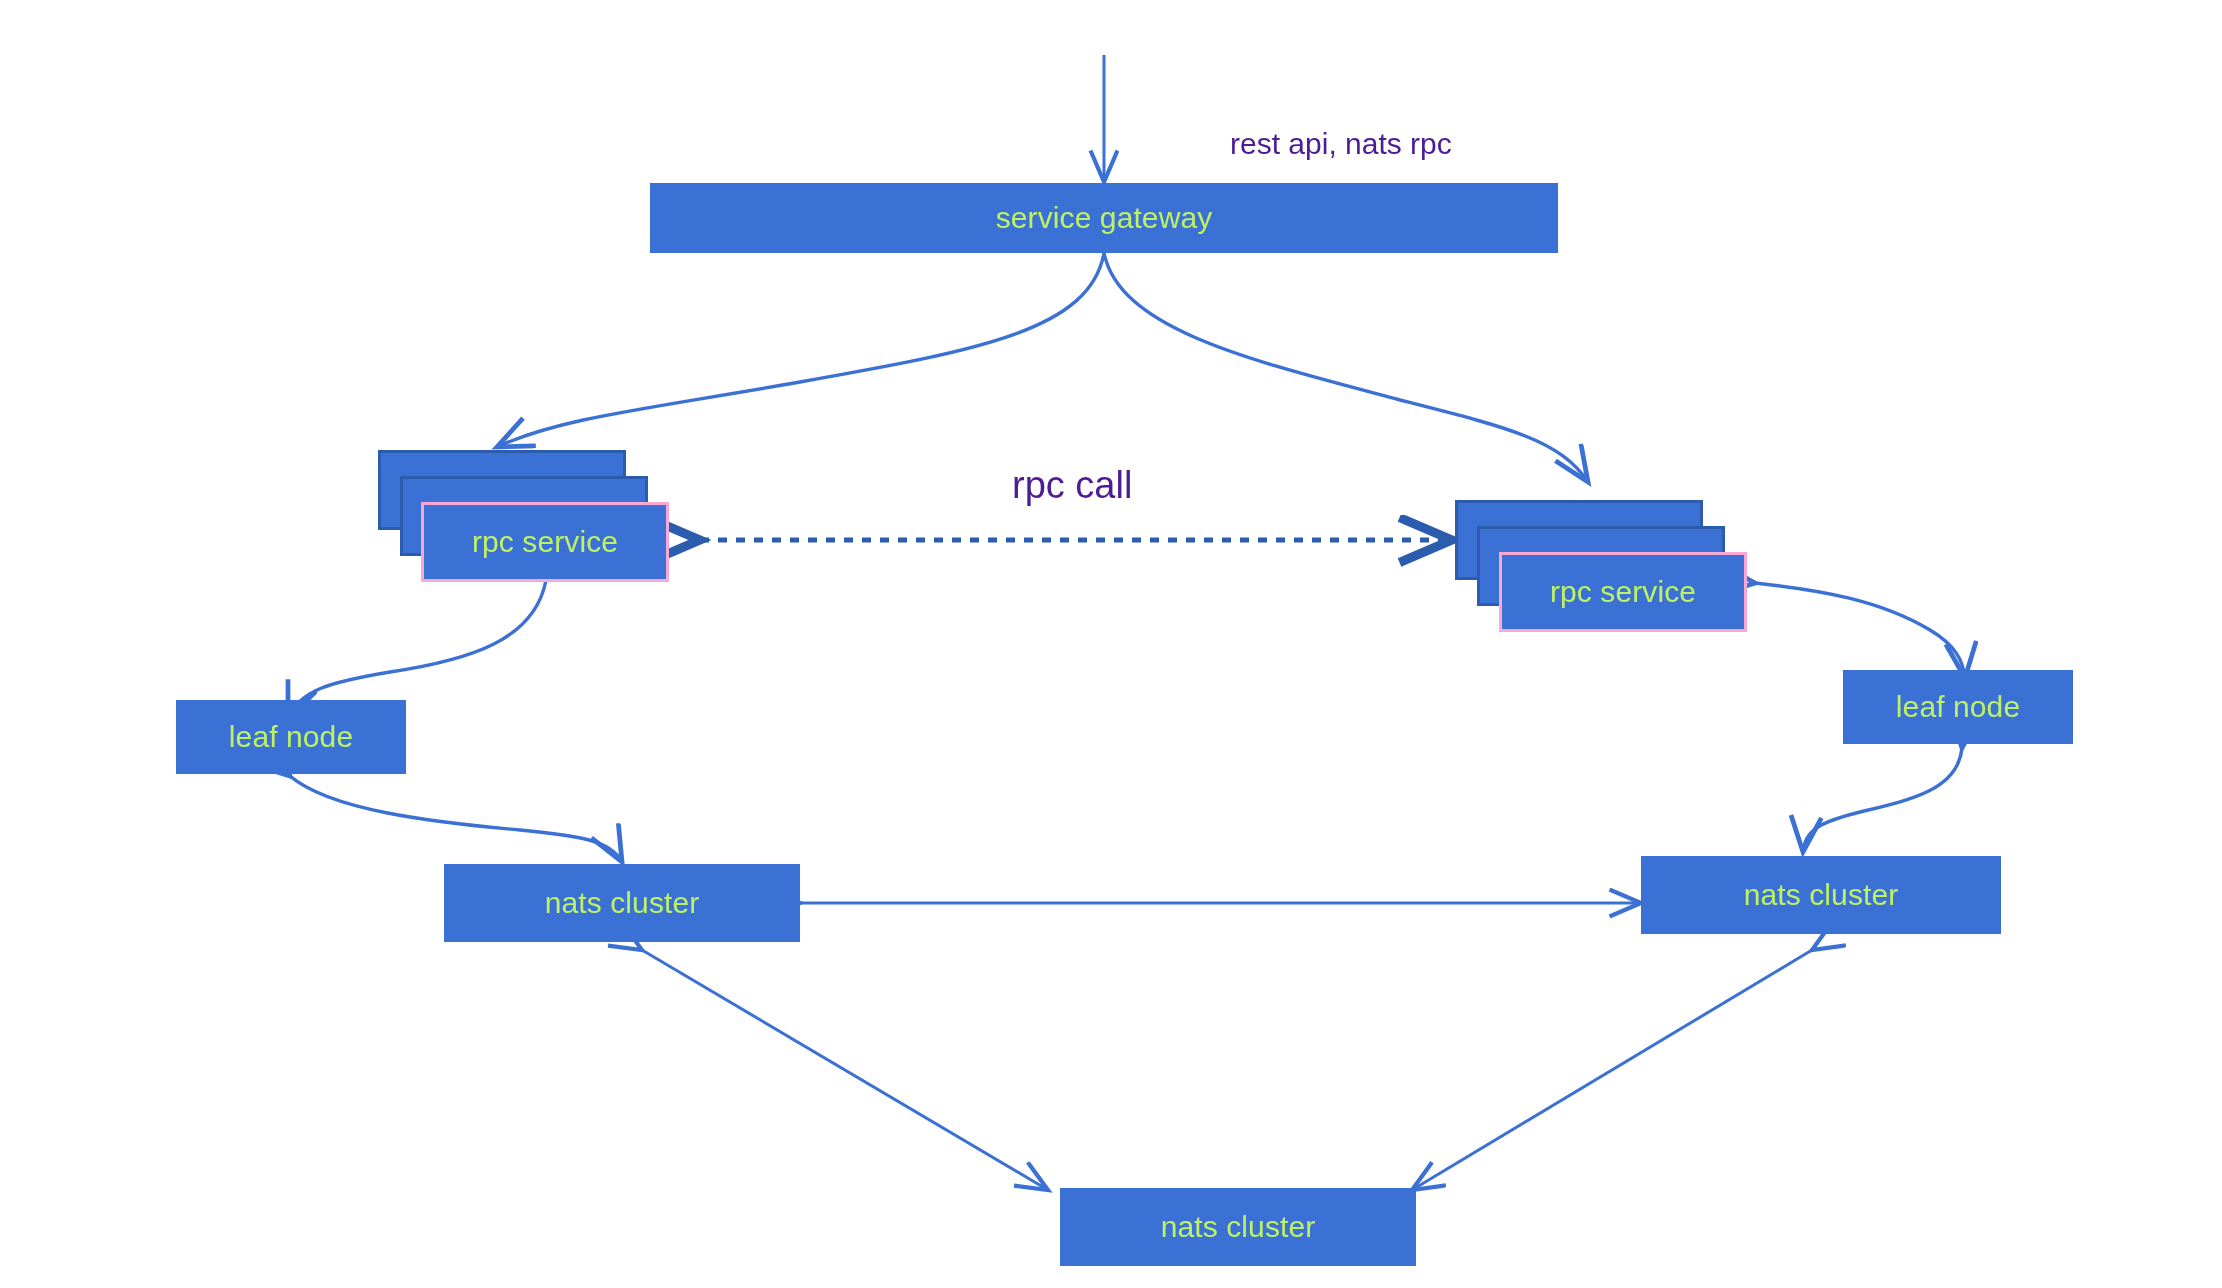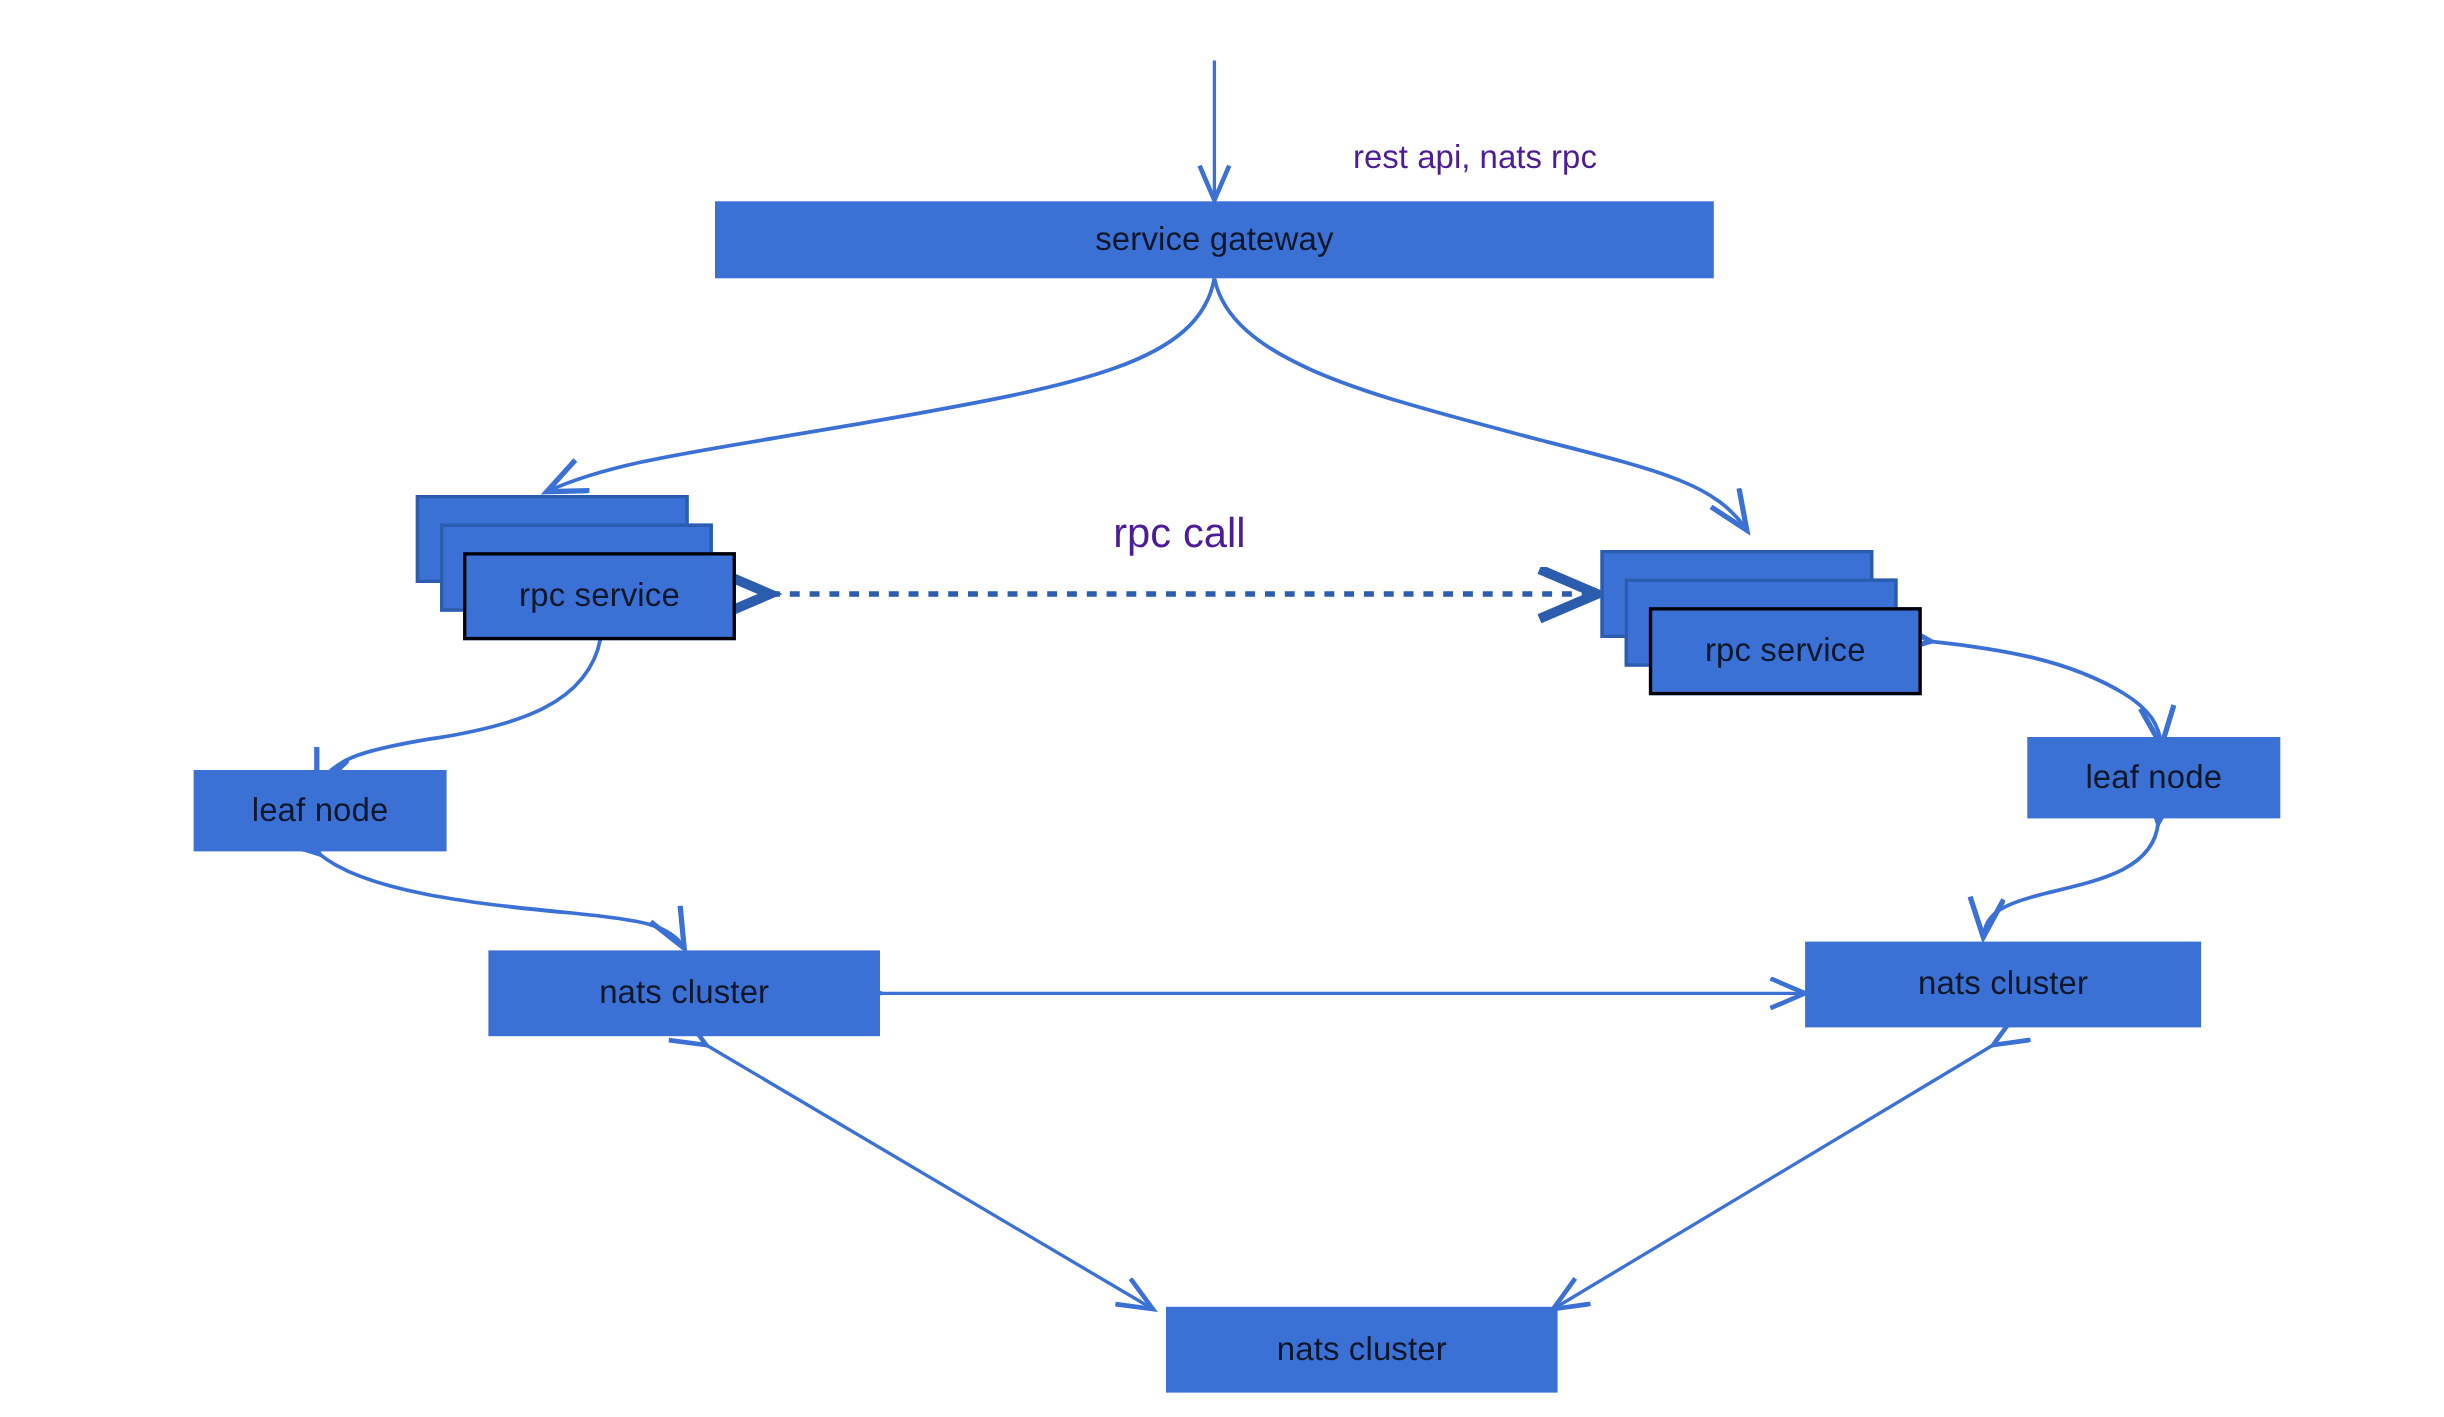--- a/index.html
+++ b/index.html
@@ -24,31 +24,31 @@
     left: 0;
     top: 0;
     width: 2222px;
     height: 1288px;
     pointer-events: none;
   }
   .node {
     position: absolute;
     box-sizing: border-box;
     background: #3b71d4;
-    color: #0f172a;
+    color: #bef264;
     display: flex;
     align-items: center;
     justify-content: center;
     font-size: 30px;
     font-family: "Liberation Sans", sans-serif;
     letter-spacing: 0.1px;
     white-space: nowrap;
   }
   .node.bordered {
-    border: 3px solid #000000;
+    border: 3px solid #f9a8d4;
   }
   .ghost {
     position: absolute;
     box-sizing: border-box;
     background: #3b71d4;
     border: 3px solid #2b5cad;
   }
   .edge-label {
     position: absolute;
     color: #4c1d95;

